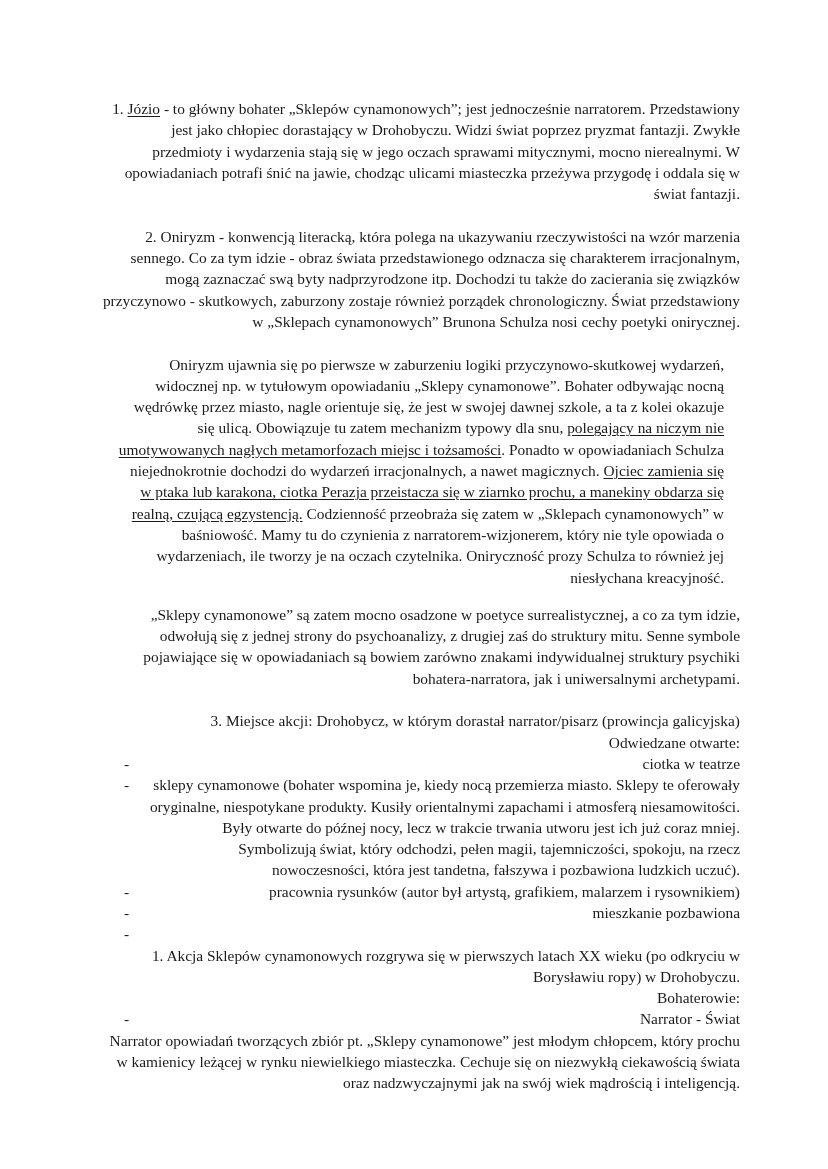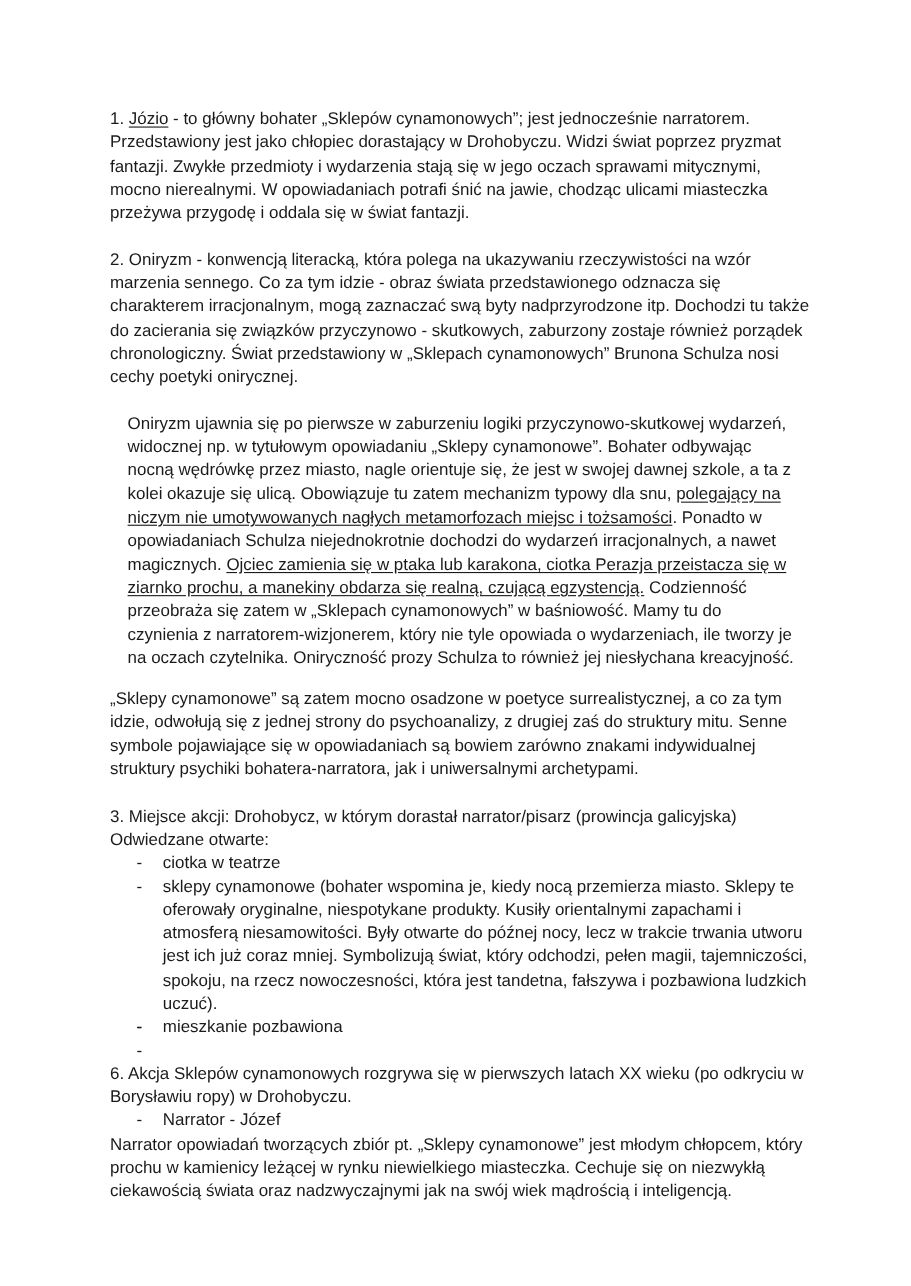--- a/index.html
+++ b/index.html
@@ -11,24 +11,25 @@
       width: 828px;
       height: 1169px;
       overflow: hidden;
       position: relative;
     }
     .page {
       position: absolute;
       left: 100px;
       top: 98px;
       width: 640px;
-      font-family: Liberation Sans, sans-serif;
+      font-family: Liberation Serif, serif;
       font-size: 15.4px;
       line-height: 21.3px;
       color: #1a1a1a;
+      text-align: right;
     }
     .para {
       margin: 0 0 21.3px 0;
     }
     .para.tight {
       margin: 16px;
     }
     .u {
       text-decoration: underline;
       text-underline-offset: 2px;
@@ -63,27 +64,28 @@
   <p class="para tight"><span>Oniryzm ujawnia się po pierwsze w zaburzeniu logiki przyczynowo-skutkowej wydarzeń, widocznej np. w tytułowym opowiadaniu „Sklepy cynamonowe”. Bohater odbywając nocną wędrówkę przez miasto, nagle orientuje się, że jest w swojej dawnej szkole, a ta z kolei okazuje się ulicą. Obowiązuje tu zatem mechanizm typowy dla snu, </span><span class="u">polegający na niczym nie umotywowanych nagłych metamorfozach miejsc i tożsamości</span><span>. Ponadto w opowiadaniach Schulza niejednokrotnie dochodzi do wydarzeń irracjonalnych, a nawet magicznych. </span><span class="u">Ojciec zamienia się w ptaka lub karakona, ciotka Perazja przeistacza się w ziarnko prochu, a manekiny obdarza się realną, czującą egzystencją.</span><span> Codzienność przeobraża się zatem w „Sklepach cynamonowych” w baśniowość. Mamy tu do czynienia z narratorem-wizjonerem, który nie tyle opowiada o wydarzeniach, ile tworzy je na oczach czytelnika. Oniryczność prozy Schulza to również jej niesłychana kreacyjność.</span></p>
 
   <p class="para">„Sklepy cynamonowe” są zatem mocno osadzone w poetyce surrealistycznej, a co za tym idzie, odwołują się z jednej strony do psychoanalizy, z drugiej zaś do struktury mitu. Senne symbole pojawiające się w opowiadaniach są bowiem zarówno znakami indywidualnej struktury psychiki bohatera-narratora, jak i uniwersalnymi archetypami.</p>
 
   <div>
     <div>3. Miejsce akcji: Drohobycz, w którym dorastał narrator/pisarz (prowincja galicyjska)</div>
     <div>Odwiedzane otwarte:</div>
     <ul class="list after-list">
       <li><span class="dash">-</span><span>ciotka w teatrze</span></li>
       <li><span class="dash">-</span><span>sklepy cynamonowe (bohater wspomina je, kiedy nocą przemierza miasto. Sklepy te oferowały oryginalne, niespotykane produkty. Kusiły orientalnymi zapachami i atmosferą niesamowitości. Były otwarte do późnej nocy, lecz w trakcie trwania utworu jest ich już coraz mniej. Symbolizują świat, który odchodzi, pełen magii, tajemniczości, spokoju, na rzecz nowoczesności, która jest tandetna, fałszywa i pozbawiona ludzkich uczuć).</span></li>
-      <li><span class="dash">-</span></li>
+      <li><span class="dash">-</span><span>pracownia rysunków (autor był artystą, grafikiem, malarzem i rysownikiem)</span></li>
       <li><span class="dash">-</span><span>mieszkanie pozbawiona</span></li>
       <li><span class="dash">-</span></li>
     </ul>
   </div>
 
   <div>
-    <div>6. Akcja Sklepów cynamonowych rozgrywa się w pierwszych latach XX wieku (po odkryciu w Borysławiu ropy) w Drohobyczu.</div>
+    <div>1. Akcja Sklepów cynamonowych rozgrywa się w pierwszych latach XX wieku (po odkryciu w Borysławiu ropy) w Drohobyczu.</div>
+    <div>Bohaterowie:</div>
     <ul class="list">
-      <li><span class="dash">-</span><span>Narrator - Józef</span></li>
+      <li><span class="dash">-</span><span>Narrator - Świat</span></li>
     </ul>
     <div>Narrator opowiadań tworzących zbiór pt. „Sklepy cynamonowe” jest młodym chłopcem, który prochu w kamienicy leżącej w rynku niewielkiego miasteczka. Cechuje się on niezwykłą ciekawością świata oraz nadzwyczajnymi jak na swój wiek mądrością i inteligencją.</div>
   </div>
 
 </div>
 
 </body></html>

